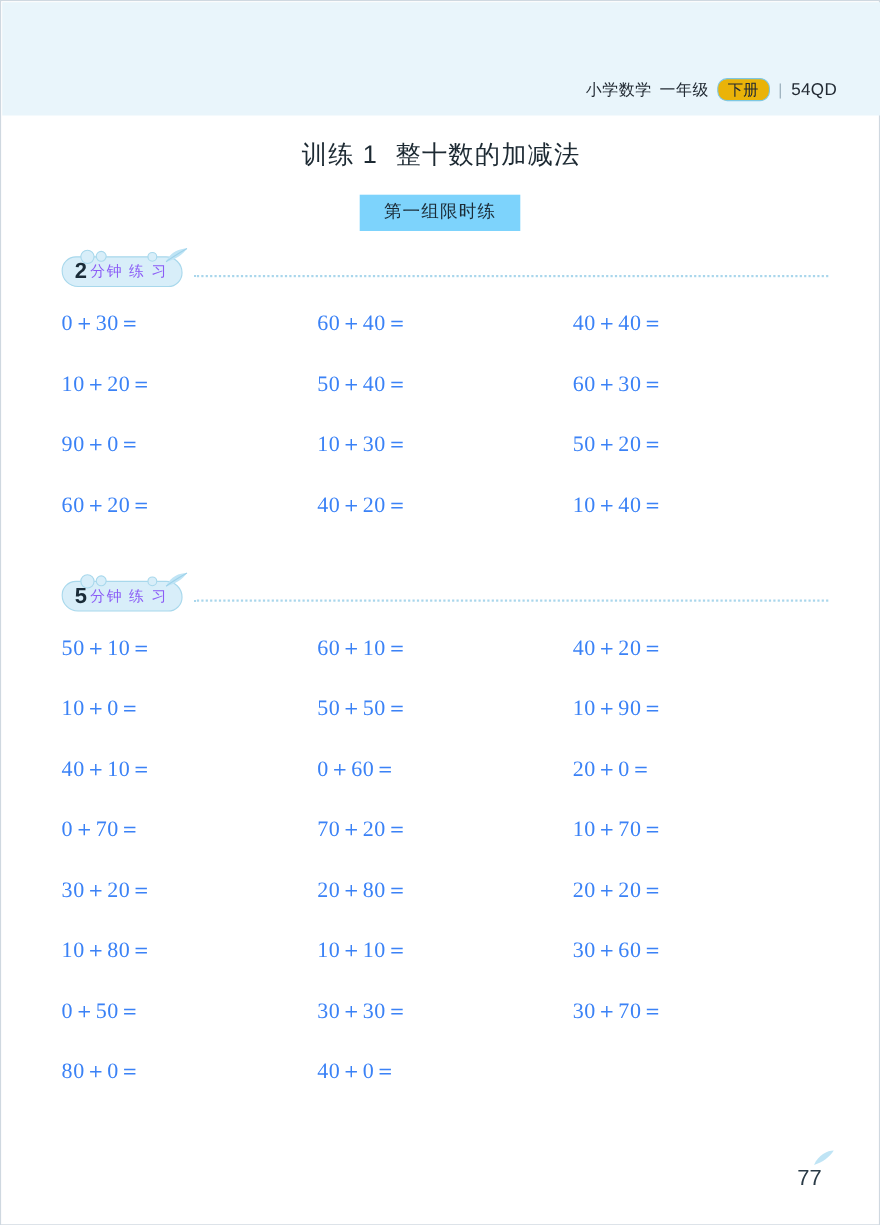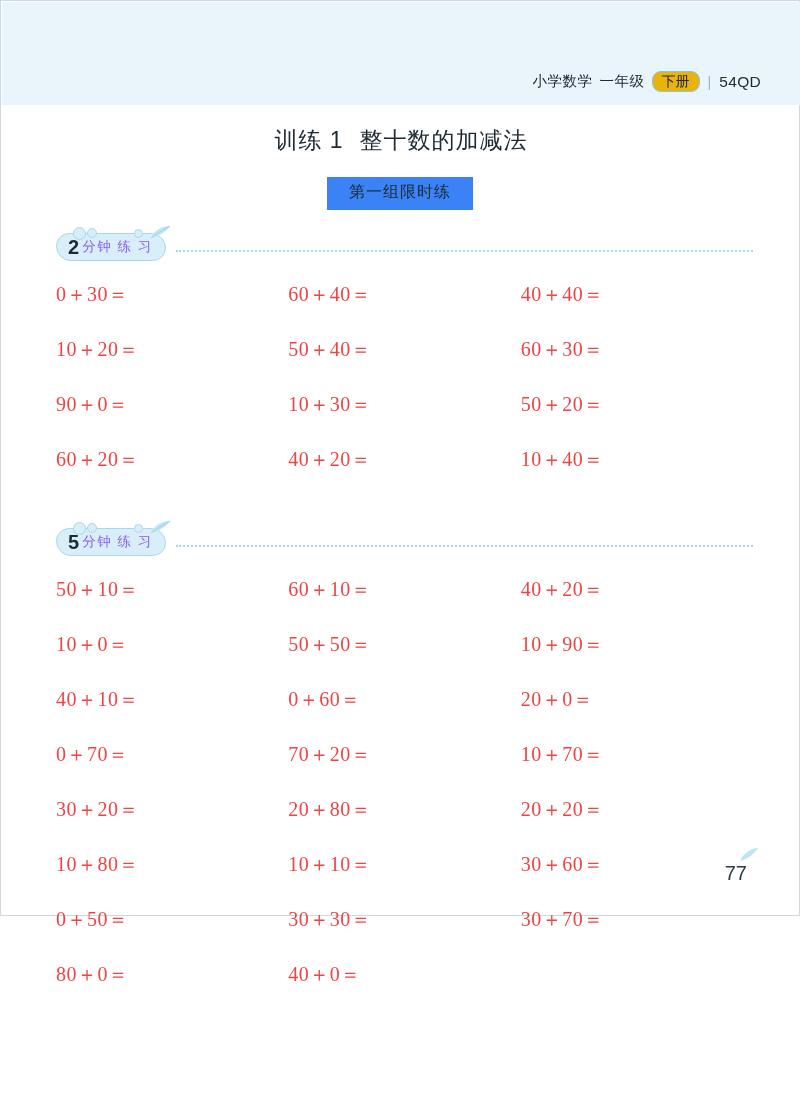--- a/index.html
+++ b/index.html
@@ -9,21 +9,21 @@
   body {
     width: 800px;
     height: 1114px;
     background: #ffffff;
     font-family: "Liberation Serif", serif;
     overflow: hidden;
   }
   .page {
     position: relative;
     width: 800px;
-    height: 916px;
+    height: 1114px;
     box-sizing: border-box;
     border: 1px solid #cfd8e0;
     background: #ffffff;
   }
   
   .top-band {
     position: absolute;
     left: 1px;
     top: 1px;
     width: 798px;
@@ -79,21 +79,21 @@
     display: inline-block;
     width: 16px;
   }
 
   
   .group-banner {
     position: absolute;
     top: 176px;
     left: 50%;
     transform: translateX(-50%);
-    background: #3b82f6;
+    background: #7dd3fc;
     color: #1b2b36;
     font-family: "Liberation Sans", sans-serif;
     font-size: 16px;
     letter-spacing: 1px;
     padding: 5px 22px 7px 22px;
     white-space: nowrap;
   }
 
   
   .section {
@@ -164,21 +164,21 @@
   
   .grid {
     display: grid;
     grid-template-columns: repeat(3, 1fr);
     margin-left: 55px;
     margin-right: 48px;
   }
   .cell {
     font-family: "Liberation Serif", serif;
     font-size: 20px;
-    color: #ef4444;
+    color: #3b82f6;
     letter-spacing: 0.5px;
     white-space: nowrap;
   }
   .grid-2min .cell { height: 55px; line-height: 55px; }
   .grid-5min .cell { height: 55px; line-height: 55px; }
 
   
   .pagenum {
     position: absolute;
     right: 52px;

